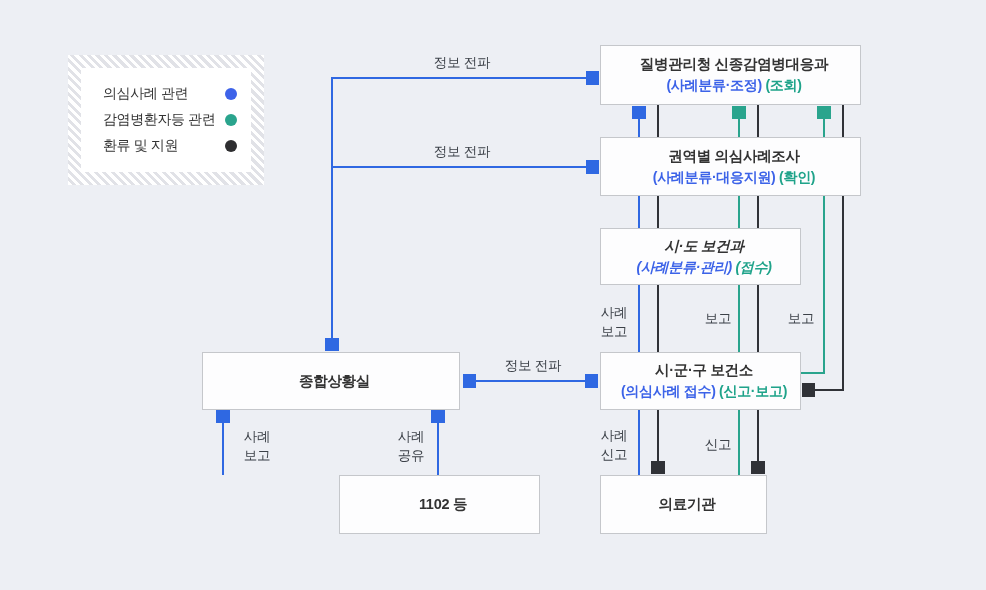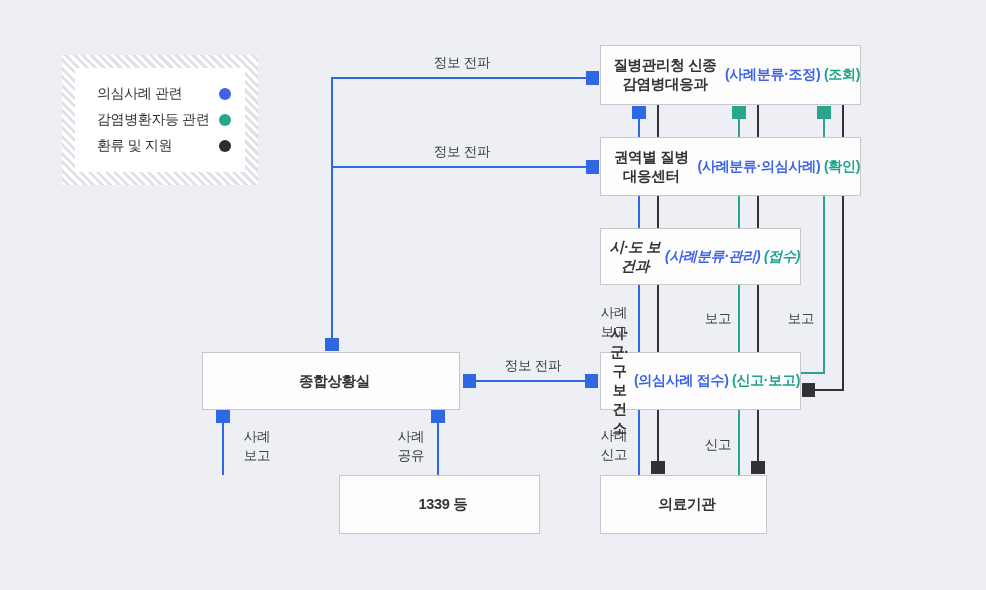--- a/index.html
+++ b/index.html
@@ -12,21 +12,21 @@
     width:986px;height:590px;
     background:#edeff4;
     overflow:hidden;
   }
   
   .node{
     position:absolute;
     background:#fdfdfe;
     border:1px solid #c5c7cb;
     box-sizing:border-box;
-    display:flex;flex-direction:row;
+    display:flex;flex-direction:column;
     align-items:center;justify-content:center;
     gap:3px;
     z-index:2;
     text-align:center;
     padding-left:7px;
   }
   .node .title{font-size:14.5px;font-weight:700;color:#333;letter-spacing:-0.3px;}
   .node .sub{font-size:14px;font-weight:700;letter-spacing:-0.3px;white-space:nowrap;}
   .sub-blue{color:#3c63e8;}
   .sub-teal{color:#1fa38a;margin-top:36px;}
@@ -47,21 +47,21 @@
   .arr-black{border-bottom-color:#303237;border-top-color:#303237;border-left-color:#303237;border-right-color:#303237;}
   
   .flbl{
     position:absolute;z-index:3;
     font-size:13.5px;font-weight:500;color:#3c4148;
     text-align:center;letter-spacing:-0.3px;line-height:19px;
   }
   .flbl span{display:block;}
   
   .legend{
-    position:absolute;left:62px;top:55px;width:196px;height:130px;
+    position:absolute;left:68px;top:55px;width:196px;height:130px;
     background:repeating-linear-gradient(45deg,#ffffff 0px,#ffffff 3px,#e1e2e7 3px,#e1e2e7 6px);
     z-index:2;
     text-align:right;
   }
   .legend-inner{
     position:absolute;left:13px;top:13px;right:13px;bottom:13px;
     background:#ffffff;
     display:flex;flex-direction:column;justify-content:center;
     gap:8px;padding:0 14px 0 22px;box-sizing:border-box;
   }
@@ -123,41 +123,41 @@
   <div class="arr arr-up arr-blue" style="left:216px;top:410px;"></div>
   <div class="line blue-bg" style="left:437px;top:420px;width:2px;height:55px;"></div>
   <div class="arr arr-up arr-blue" style="left:431px;top:410px;"></div>
 
   <div class="node" style="left:600px;top:45px;width:261px;height:60px;">
     <span class="title">질병관리청 신종감염병대응과</span>
     <span class="sub"><span class="sub-blue">(사례분류·조정)</span> <span class="sub-teal">(조회)</span></span>
   </div>
 
   <div class="node" style="left:600px;top:137px;width:261px;height:59px;">
-    <span class="title">권역별 질병대응센터</span>
-    <span class="sub"><span class="sub-blue">(사례분류·의심사례)</span> <span class="sub-teal">(확인)</span></span>
+    <span class="title">권역별 의심사례조사</span>
+    <span class="sub"><span class="sub-blue">(사례분류·대응지원)</span> <span class="sub-teal">(확인)</span></span>
   </div>
 
   <div class="node" style="left:600px;top:228px;width:201px;height:57px;font-style:italic;">
     <span class="title">시·도 보건과</span>
     <span class="sub"><span class="sub-blue">(사례분류·관리)</span> <span class="sub-teal">(접수)</span></span>
   </div>
 
   <div class="node" style="left:600px;top:352px;width:201px;height:58px;">
     <span class="title">시·군·구 보건소</span>
     <span class="sub"><span class="sub-blue">(의심사례 접수)</span> <span class="sub-teal">(신고·보고)</span></span>
   </div>
 
   <div class="node" style="left:202px;top:352px;width:258px;height:58px;">
     <span class="title">종합상황실</span>
   </div>
 
 
   <div class="node" style="left:339px;top:475px;width:201px;height:59px;">
-    <span class="title">1339 등</span>
+    <span class="title">1102 등</span>
   </div>
 
   <div class="node" style="left:600px;top:475px;width:167px;height:59px;">
     <span class="title">의료기관</span>
   </div>
 
   <div class="flbl" style="left:412px;top:53px;width:100px;">정보 전파</div>
   <div class="flbl" style="left:412px;top:142px;width:100px;">정보 전파</div>
   <div class="flbl" style="left:483px;top:356px;width:100px;">정보 전파</div>
 

